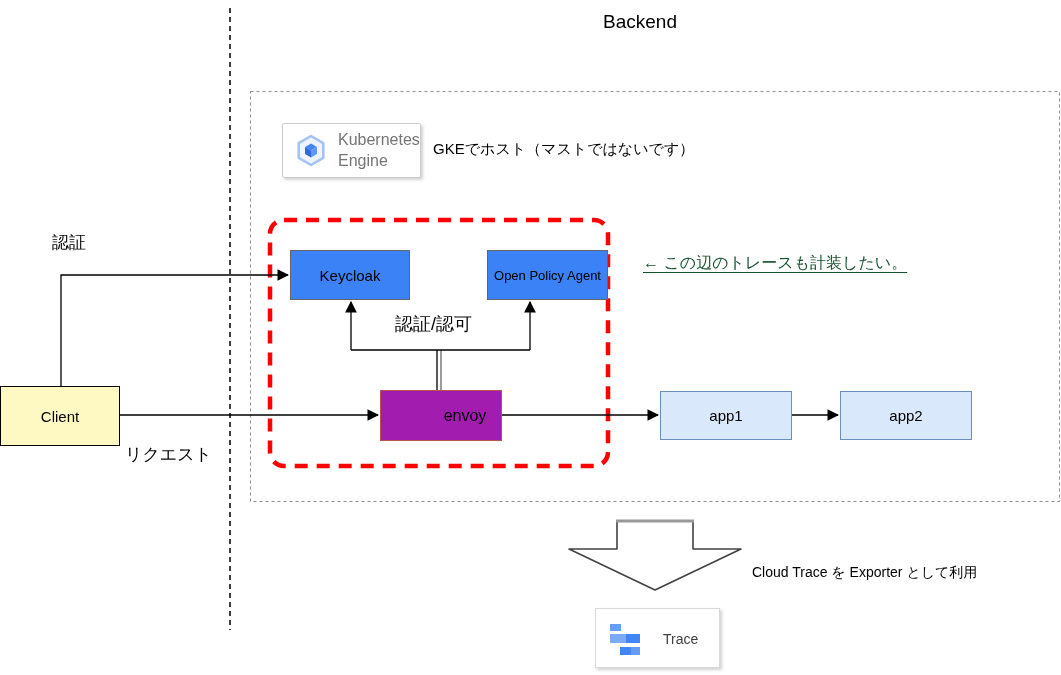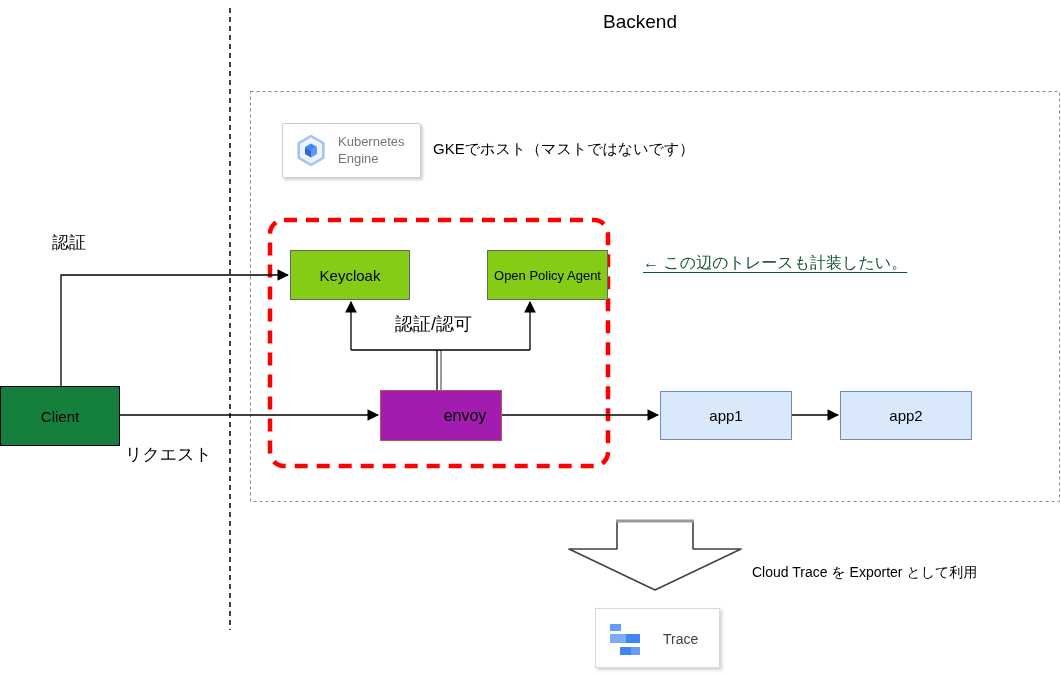--- a/index.html
+++ b/index.html
@@ -5,22 +5,22 @@
   html,body{margin:0;padding:0;background:#fff;}
   body{font-family:"Liberation Sans","DejaVu Sans",sans-serif;color:#000;}
   .canvas{position:relative;width:1061px;height:675px;background:#fff;overflow:hidden;}
   .layer{position:absolute;left:0;top:0;width:1061px;height:675px;}
   svg.layer{pointer-events:none;}
 
   .abs{position:absolute;white-space:nowrap;}
 
   
   .node{position:absolute;display:flex;align-items:center;justify-content:center;
-        box-sizing:border-box;border:1px solid #666;background:#84cc16;font-size:15px;}
-  .node-client{left:0;top:386px;width:120px;height:60px;background:#15803d;border-color:#000;}
+        box-sizing:border-box;border:1px solid #666;background:#3b82f6;font-size:15px;}
+  .node-client{left:0;top:386px;width:120px;height:60px;background:#fef9c3;border-color:#000;}
   .node-keycloak{left:290px;top:250px;width:120px;height:50px;}
   .node-opa{left:470px;top:250px;width:121px;height:50px;font-size:13px;margin-left:17px;}
   .node-envoy{left:380px;top:390px;width:122px;height:51px;background:#a21caf;border-color:#b85450;font-size:16px;padding-left:48px;}
   .node-app{width:132px;height:49px;background:#dae8fc;border-color:#6c8ebf;}
   .node-app1{left:660px;top:391px;}
   .node-app2{left:840px;top:391px;}
 
   
   .title{left:541px;top:11px;width:198px;text-align:center;font-size:19px;}
   .lbl-auth{left:52px;top:231px;font-size:17px;}
@@ -29,21 +29,21 @@
   .lbl-gke-note{left:433px;top:140px;font-size:15px;}
   .lbl-trace-note{left:643px;top:253px;font-size:16px;color:#14532d;text-decoration:underline;
                   text-underline-offset:4px;}
   .lbl-exporter{left:752px;top:564px;font-size:14px;}
 
   
   .gke-badge{position:absolute;left:282px;top:123px;width:139px;height:55px;background:#fff;
              border:1px solid #ccc;border-radius:2px;box-shadow:2px 2px 3px rgba(0,0,0,.18);
              display:flex;align-items:center;box-sizing:border-box;}
   .gke-badge .ic{margin-left:13px;flex:0 0 auto;display:block;}
-  .gke-badge .txt{margin-left:12px;font-size:13px;line-height:1.3;color:#757575;}
+  .gke-badge .txt{margin-left:12px;font-size:16px;line-height:1.3;color:#757575;}
 
   
   .trace-badge{position:absolute;left:595px;top:608px;width:125px;height:60px;background:#fff;
                border:1px solid #d9d9d9;box-shadow:2px 2px 3px rgba(0,0,0,.18);box-sizing:border-box;}
   .trace-badge .bar{position:absolute;}
   .tb1{left:14px;top:15px;width:11px;height:7px;background:#669df6;}
   .tb2a{left:14px;top:25px;width:16px;height:9px;background:#7baaf7;}
   .tb2b{left:30px;top:25px;width:14px;height:9px;background:#4285f4;}
   .tb3a{left:24px;top:38px;width:11px;height:8px;background:#4285f4;}
   .tb3b{left:35px;top:38px;width:9px;height:8px;background:#669df6;}

